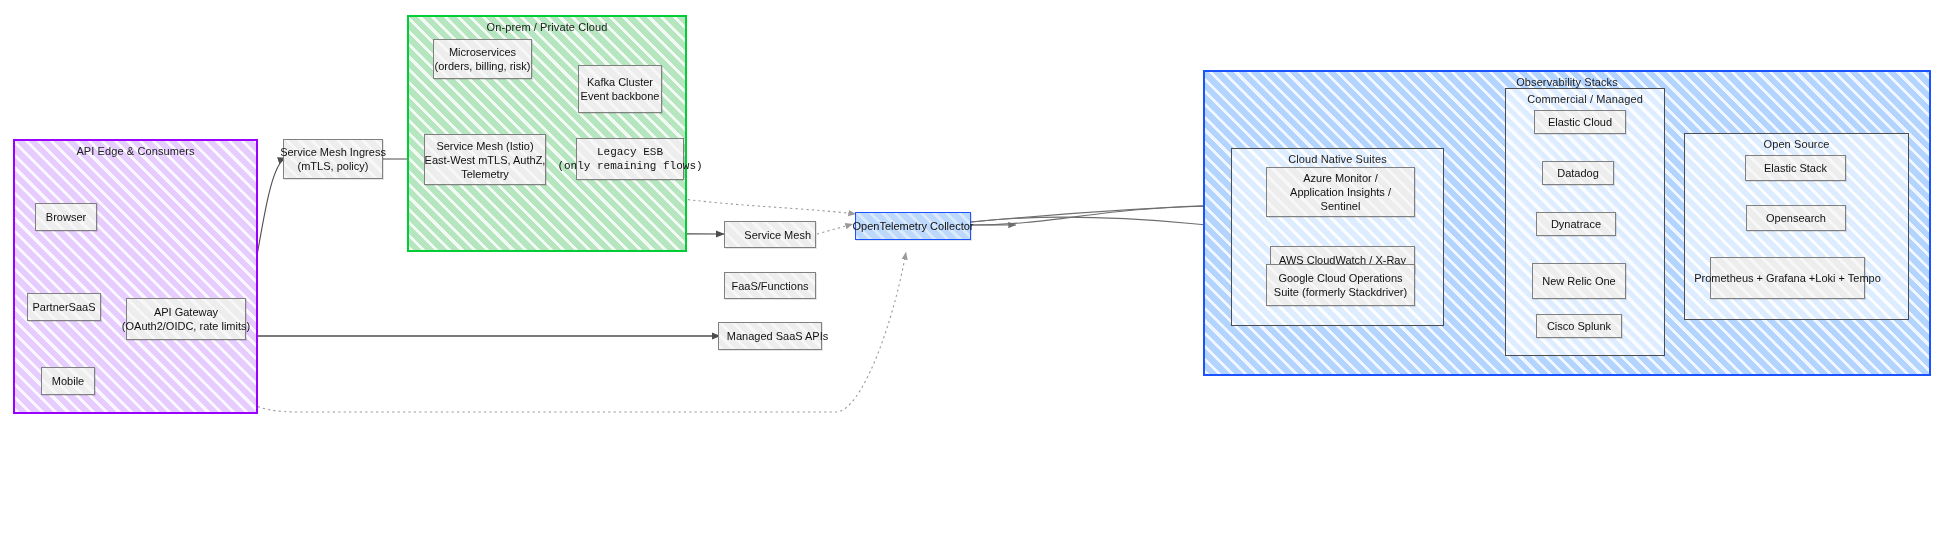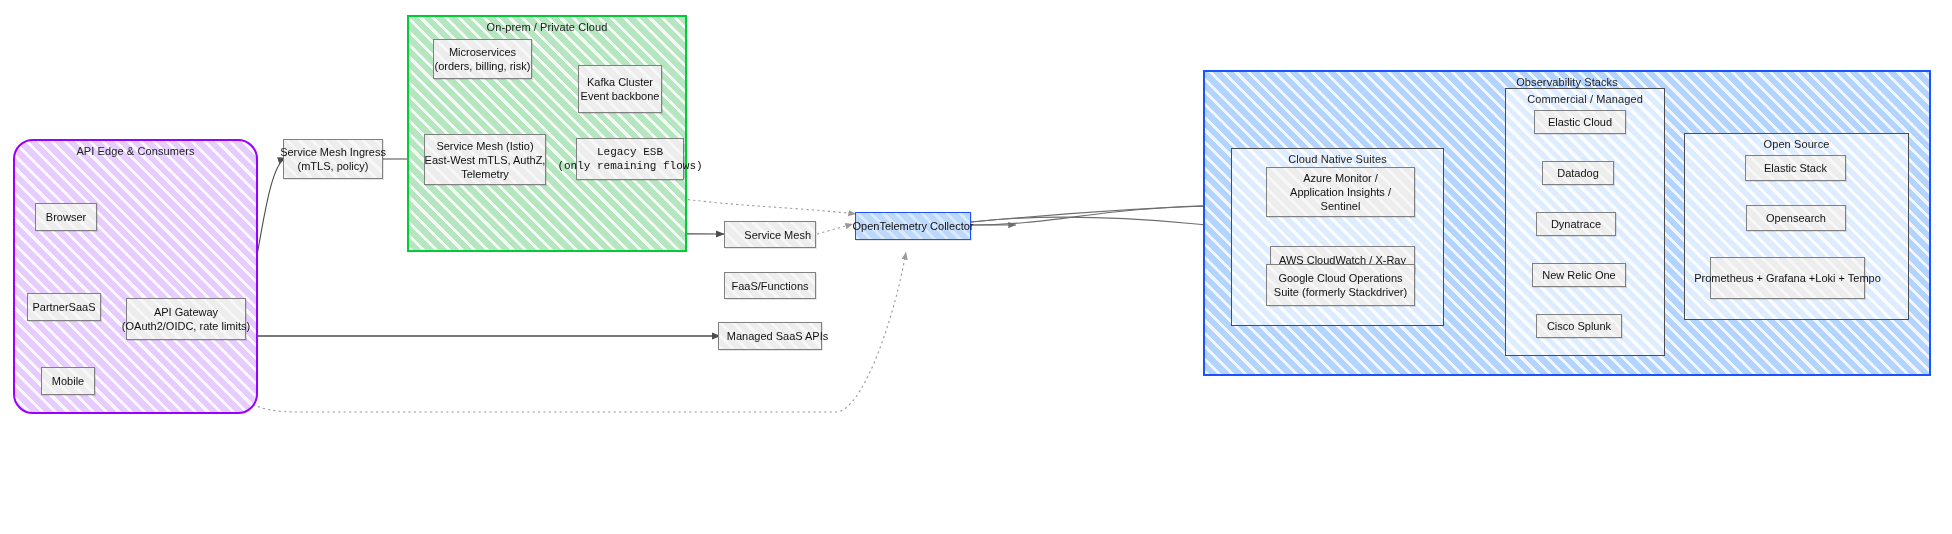--- a/index.html
+++ b/index.html
@@ -130,21 +130,21 @@
     </g>
 
     <g fill="none" stroke="#6e6e6e" stroke-width="1.1">
       <path d="M971,225 L1016,225" marker-end="url(#ahs)"></path>
       <path d="M971,225 C1060,225 1100,206 1230,206" marker-end="url(#ahs)"></path>
       <path d="M971,222 C1150,205 1300,200 1512,200" marker-end="url(#ahs)"></path>
       <path d="M971,222 C1200,196 1500,282 1680,282" marker-end="url(#ahs)"></path>
     </g>
   </svg>
 
-  <div class="group g-purple" style="left:13px;top:139px;width:245px;height:275px;border-radius:20px;">
+  <div class="group g-purple" style="left:13px;top:139px;width:245px;height:275px;">
     <div class="g-title">API Edge &amp; Consumers</div>
   </div>
 
   <div class="node" style="left:35px;top:203px;width:62px;height:28px;">
     <span class="ln">Browser</span>
   </div>
 
   <div class="node" style="left:27px;top:293px;width:74px;height:28px;">
     <span class="ln">PartnerSaaS</span>
   </div>
@@ -237,21 +237,21 @@
   </div>
 
   <div class="node" style="left:1542px;top:161px;width:72px;height:24px;">
     <span class="ln">Datadog</span>
   </div>
 
   <div class="node" style="left:1536px;top:212px;width:80px;height:24px;">
     <span class="ln">Dynatrace</span>
   </div>
 
-  <div class="node" style="left:1532px;top:263px;width:94px;height:24px;">
+  <div class="node" style="left:1532px;top:263px;width:94px;height:36px;">
     <span class="ln">New Relic One</span>
   </div>
 
   <div class="node" style="left:1536px;top:314px;width:86px;height:24px;">
     <span class="ln">Cisco Splunk</span>
   </div>
 
   <div class="group g-sub" style="left:1684px;top:133px;width:225px;height:187px;">
     <div class="g-title">Open Source</div>
   </div>

